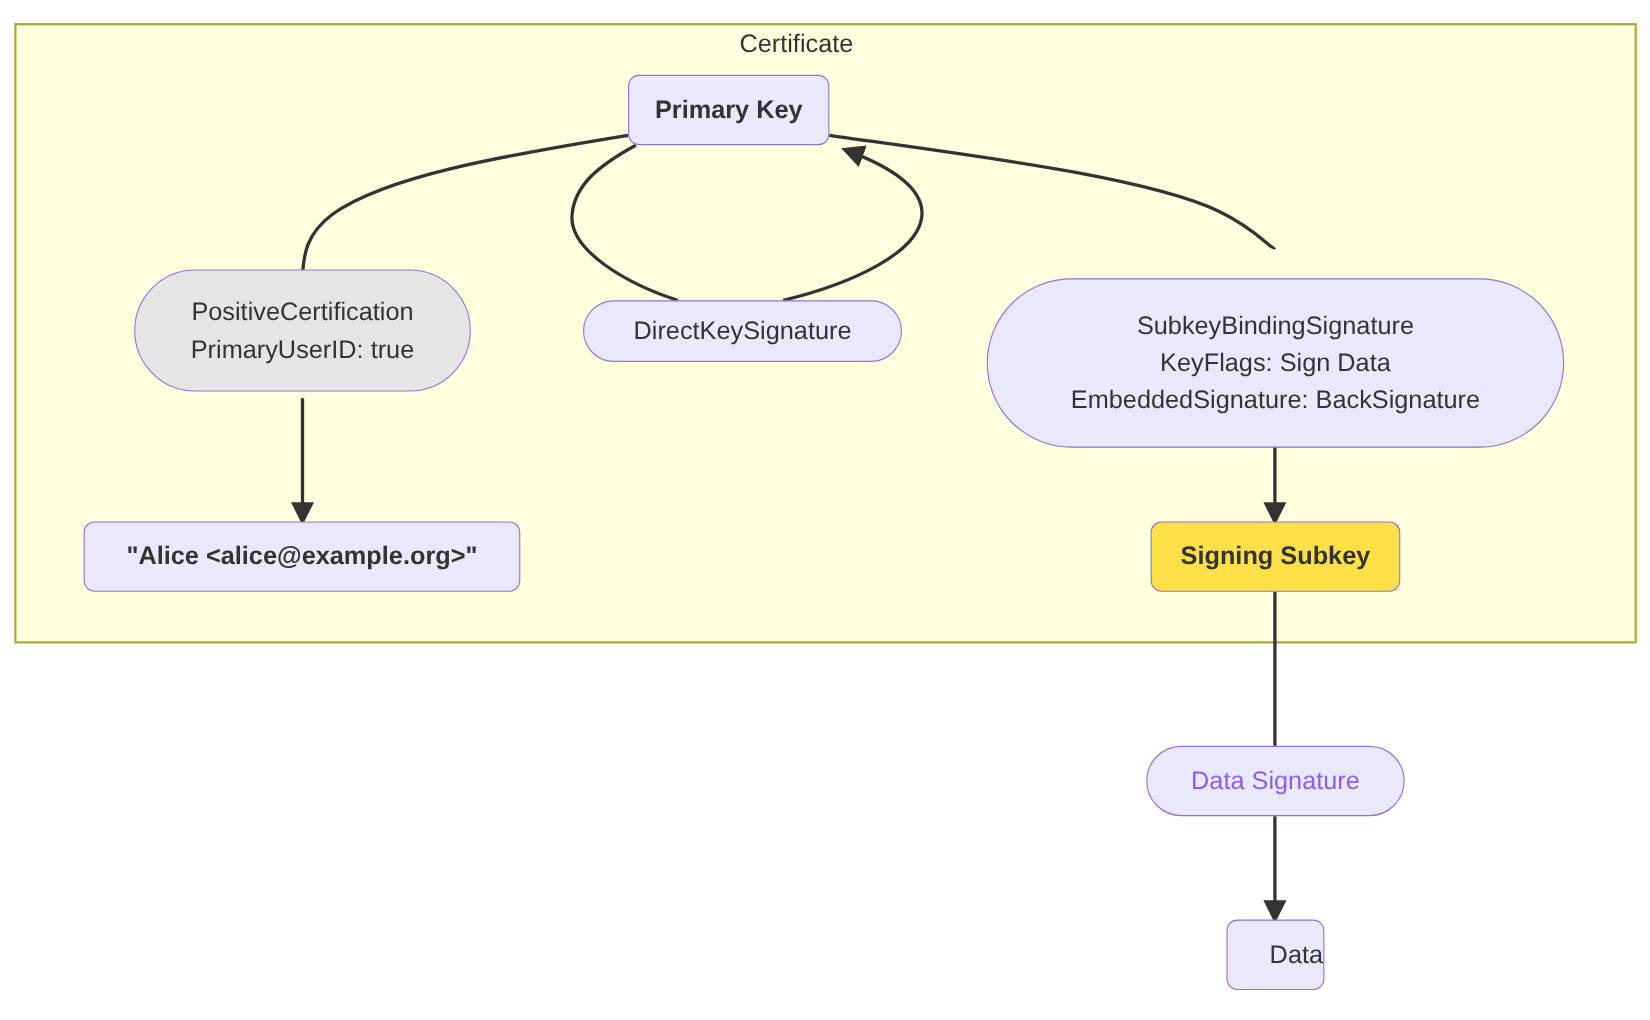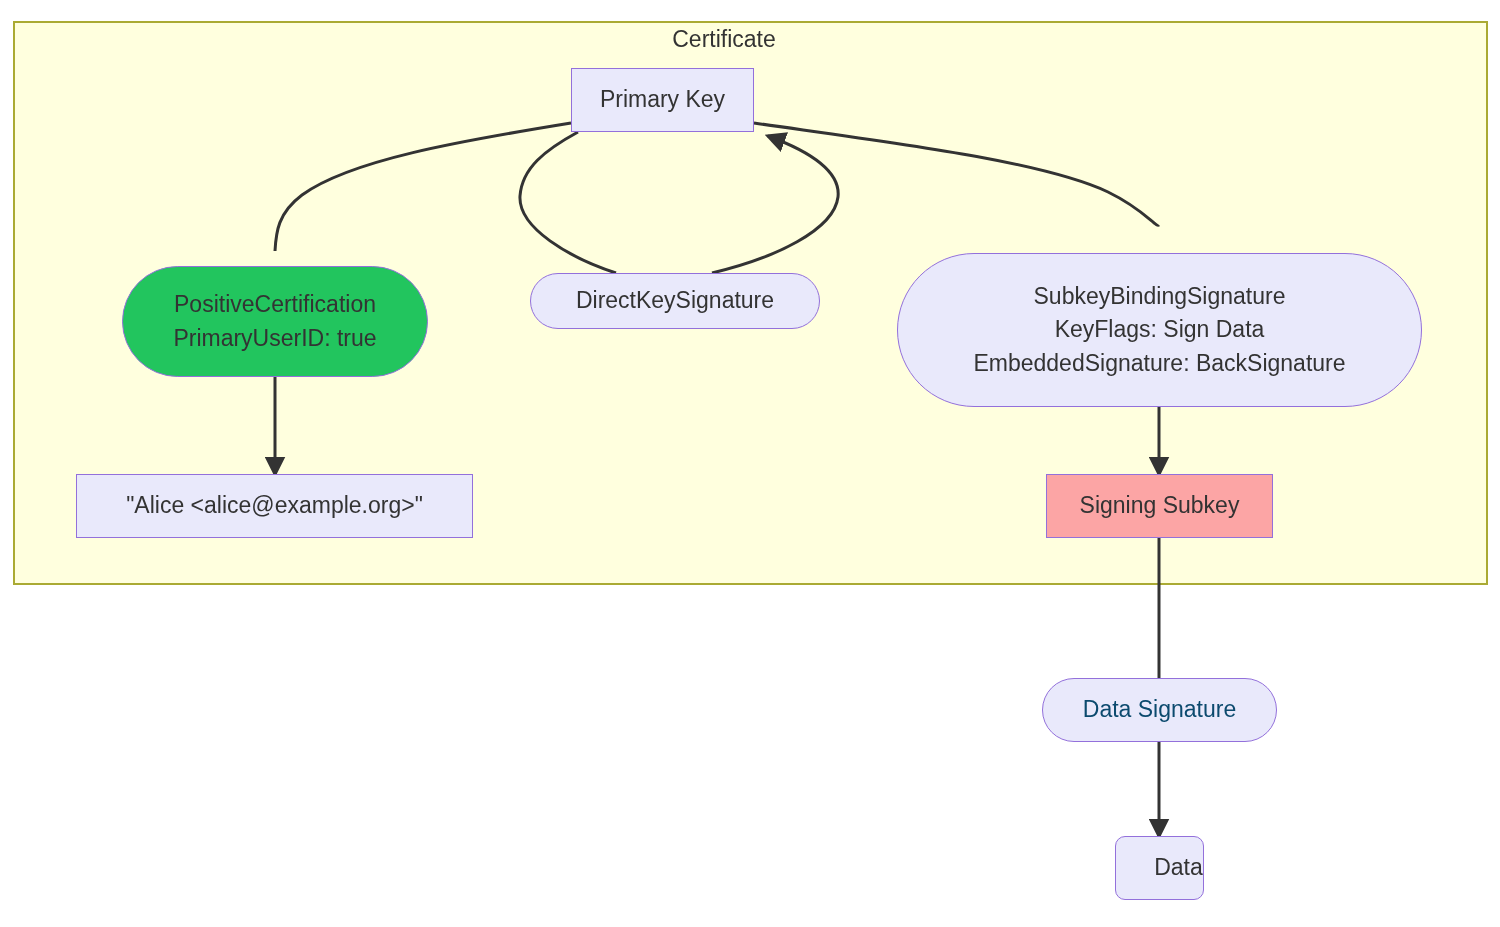--- a/index.html
+++ b/index.html
@@ -35,21 +35,21 @@
     display: flex;
     align-items: center;
     justify-content: center;
     text-align: center;
     font-family: "Liberation Sans", sans-serif;
     font-size: 23px;
     line-height: 1.45;
     white-space: pre-line;
     z-index: 5;
   }
-  .node.rect { border-radius: 0; }
+  .node.rect { border-radius: 10px; font-weight: bold; }
   .node.round { border-radius: 10px; padding-left: 38px; }
   .node.stadium { border-radius: 999px; }
   .subgraph-label {
     position: absolute;
     color: #333333;
     font-size: 23px;
     font-family: "Liberation Sans", sans-serif;
     white-space: nowrap;
     transform: translateX(-50%);
     z-index: 4;
@@ -76,28 +76,28 @@
         <path d="M 754,123 C 880,141 1040,160 1108,192 C 1145,210 1156,228 1159,225" fill="none" stroke="#333333" stroke-width="3" stroke-linecap="butt"></path>
         <path d="M 275,362 L 275,474" fill="none" stroke="#333333" stroke-width="3" stroke-linecap="butt" marker-end="url(#arrowhead)"></path>
         <path d="M 1159,379 L 1159,474" fill="none" stroke="#333333" stroke-width="3" stroke-linecap="butt" marker-end="url(#arrowhead)"></path>
         <path d="M 1159,538 L 1159,678" fill="none" stroke="#333333" stroke-width="3" stroke-linecap="butt"></path>
         <path d="M 1159,742 L 1159,836" fill="none" stroke="#333333" stroke-width="3" stroke-linecap="butt" marker-end="url(#arrowhead)"></path>
       </g>
   </svg>
 
   <div id="node-layer">
       <div class="node rect" style="left: 571px; top: 68px; width: 183px; height: 64px; background: rgb(233, 233, 251); border-color: rgb(147, 112, 219); color: rgb(51, 51, 51);">Primary Key</div>
-      <div class="node stadium" style="left: 122px; top: 266px; width: 306px; height: 111px; background: #22c55e; border-color: rgb(147, 112, 219); color: rgb(51, 51, 51);">PositiveCertification
+      <div class="node stadium" style="left: 122px; top: 245px; width: 306px; height: 111px; background: #e5e5e5; border-color: rgb(147, 112, 219); color: rgb(51, 51, 51);">PositiveCertification
 PrimaryUserID: true</div>
       <div class="node stadium" style="left: 530px; top: 273px; width: 290px; height: 56px; background: rgb(233, 233, 251); border-color: rgb(147, 112, 219); color: rgb(51, 51, 51);">DirectKeySignature</div>
       <div class="node stadium" style="left: 897px; top: 225px; width: 525px; height: 154px; background: rgb(233, 233, 251); border-color: rgb(147, 112, 219); color: rgb(51, 51, 51); margin-top: 28px;">SubkeyBindingSignature
 KeyFlags: Sign Data
 EmbeddedSignature: BackSignature</div>
       <div class="node rect" style="left: 76px; top: 474px; width: 397px; height: 64px; background: rgb(233, 233, 251); border-color: rgb(147, 112, 219); color: rgb(51, 51, 51);">"Alice &lt;alice@example.org&gt;"</div>
-      <div class="node rect" style="left: 1046px; top: 474px; width: 227px; height: 64px; background: #fca5a5; border-color: rgb(147, 112, 219); color: rgb(51, 51, 51);">Signing Subkey</div>
-      <div class="node stadium" style="left: 1042px; top: 678px; width: 235px; height: 64px; background: rgb(233, 233, 251); border-color: rgb(147, 112, 219); color: #0c4a6e;">Data Signature</div>
+      <div class="node rect" style="left: 1046px; top: 474px; width: 227px; height: 64px; background: #fde047; border-color: rgb(147, 112, 219); color: rgb(51, 51, 51);">Signing Subkey</div>
+      <div class="node stadium" style="left: 1042px; top: 678px; width: 235px; height: 64px; background: rgb(233, 233, 251); border-color: rgb(147, 112, 219); color: #8b5cf6;">Data Signature</div>
       <div class="node round" style="left: 1115px; top: 836px; width: 89px; height: 64px; background: rgb(233, 233, 251); border-color: rgb(147, 112, 219); color: rgb(51, 51, 51);">Data</div>
     </div>
   <div id="subgraph-label-layer">
       <div class="subgraph-label" style="left: 724px; top: 26px;">Certificate</div>
     </div>
 
 </div>
 
 </body></html>

